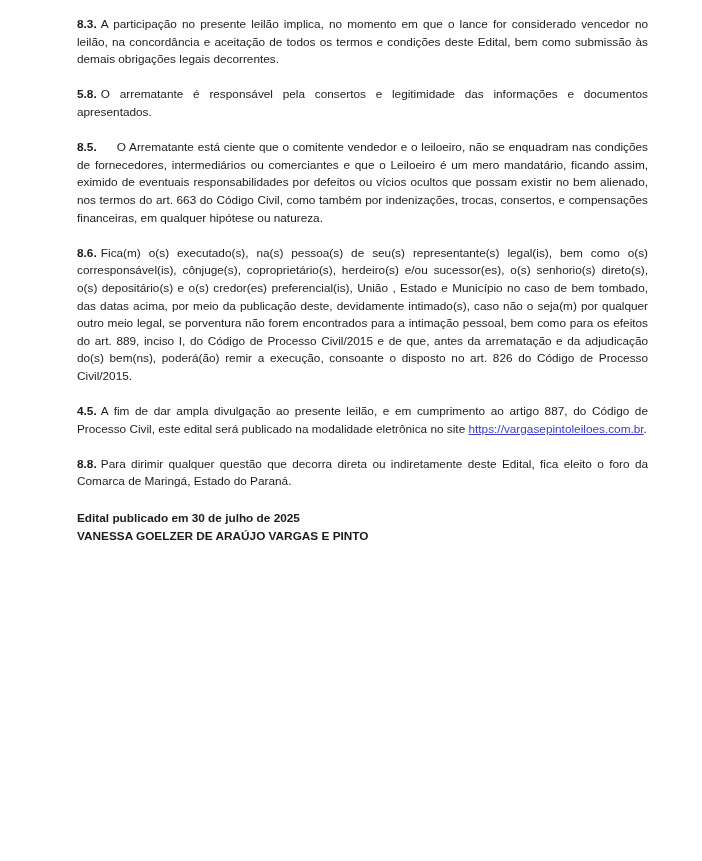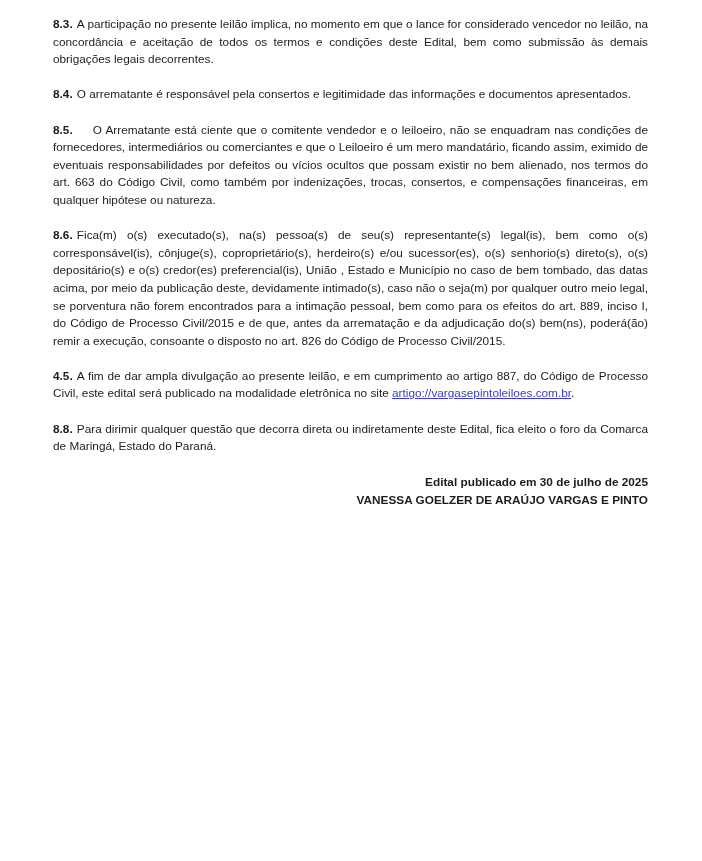--- a/index.html
+++ b/index.html
@@ -9,21 +9,21 @@
   }
   .page {
     width: 702px;
     height: 861px;
     background: #ffffff;
     position: relative;
     overflow: hidden;
     font-family: "Liberation Sans", sans-serif;
   }
   .content {
-    padding: 16px 54px 0 53px;
+    padding: 16px 54px 0 77px;
     color: #1c1c1c;
     font-size: 11.8px;
     line-height: 17.6px;
   }
   .para {
     margin: 0 0 17.6px 0;
     text-align: justify;
   }
   .num {
     font-weight: bold;
@@ -32,54 +32,54 @@
   .num-wide {
     font-weight: bold;
     margin-right: 1.7em;
   }
   .link {
     color: #3a3ad0;
     text-decoration: underline;
   }
   .footer {
     margin-top: 11px;
-    text-align: right;
+    text-align: left;
   }
   .footer p {
     margin: 0;
     line-height: 18px;
   }
   .bold {
     font-weight: bold;
   }
 </style>
 </head>
 <body>
 
 <div class="page">
   <div class="content">
 
     <p class="para">
       <span class="num">8.3.</span><span>A participação no presente leilão implica, no momento em que o lance for considerado vencedor no leilão, na concordância e aceitação de todos os termos e condições deste Edital, bem como submissão às demais obrigações legais decorrentes.</span>
     </p>
 
     <p class="para">
-      <span class="num">8.4.</span><span>O arrematante é responsável pela consertos e legitimidade das informações e documentos apresentados.</span>
+      <span class="num">5.8.</span><span>O arrematante é responsável pela consertos e legitimidade das informações e documentos apresentados.</span>
     </p>
 
     <p class="para">
       <span class="num-wide">8.5.</span><span>O Arrematante está ciente que o comitente vendedor e o leiloeiro, não se enquadram nas condições de fornecedores, intermediários ou comerciantes e que o Leiloeiro é um mero mandatário, ficando assim, eximido de eventuais responsabilidades por defeitos ou vícios ocultos que possam existir no bem alienado, nos termos do art. 663 do Código Civil, como também por indenizações, trocas, consertos, e compensações financeiras, em qualquer hipótese ou natureza.</span>
     </p>
 
     <p class="para">
       <span class="num">8.6.</span><span>Fica(m) o(s) executado(s), na(s) pessoa(s) de seu(s) representante(s) legal(is), bem como o(s) corresponsável(is), cônjuge(s), coproprietário(s), herdeiro(s) e/ou sucessor(es), o(s) senhorio(s) direto(s), o(s) depositário(s) e o(s) credor(es) preferencial(is), União , Estado e Município no caso de bem tombado, das datas acima, por meio da publicação deste, devidamente intimado(s), caso não o seja(m) por qualquer outro meio legal, se porventura não forem encontrados para a intimação pessoal, bem como para os efeitos do art. 889, inciso I, do Código de Processo Civil/2015 e de que, antes da arrematação e da adjudicação do(s) bem(ns), poderá(ão) remir a execução, consoante o disposto no art. 826 do Código de Processo Civil/2015.</span>
     </p>
 
     <p class="para">
-      <span class="num">4.5.</span><span>A fim de dar ampla divulgação ao presente leilão, e em cumprimento ao artigo 887, do Código de Processo Civil, este edital será publicado na modalidade eletrônica no site </span><a href="#" class="link">artigo://vargasepintoleiloes.com.br</a><span>.</span>
+      <span class="num">4.5.</span><span>A fim de dar ampla divulgação ao presente leilão, e em cumprimento ao artigo 887, do Código de Processo Civil, este edital será publicado na modalidade eletrônica no site </span><a href="#" class="link">https://vargasepintoleiloes.com.br</a><span>.</span>
     </p>
 
     <p class="para">
       <span class="num">8.8.</span><span>Para dirimir qualquer questão que decorra direta ou indiretamente deste Edital, fica eleito o foro da Comarca de Maringá, Estado do Paraná.</span>
     </p>
 
     <div class="footer">
       <p class="bold">Edital publicado em 30 de julho de 2025</p>
       <p class="bold">VANESSA GOELZER DE ARAÚJO VARGAS E PINTO</p>
     </div>

